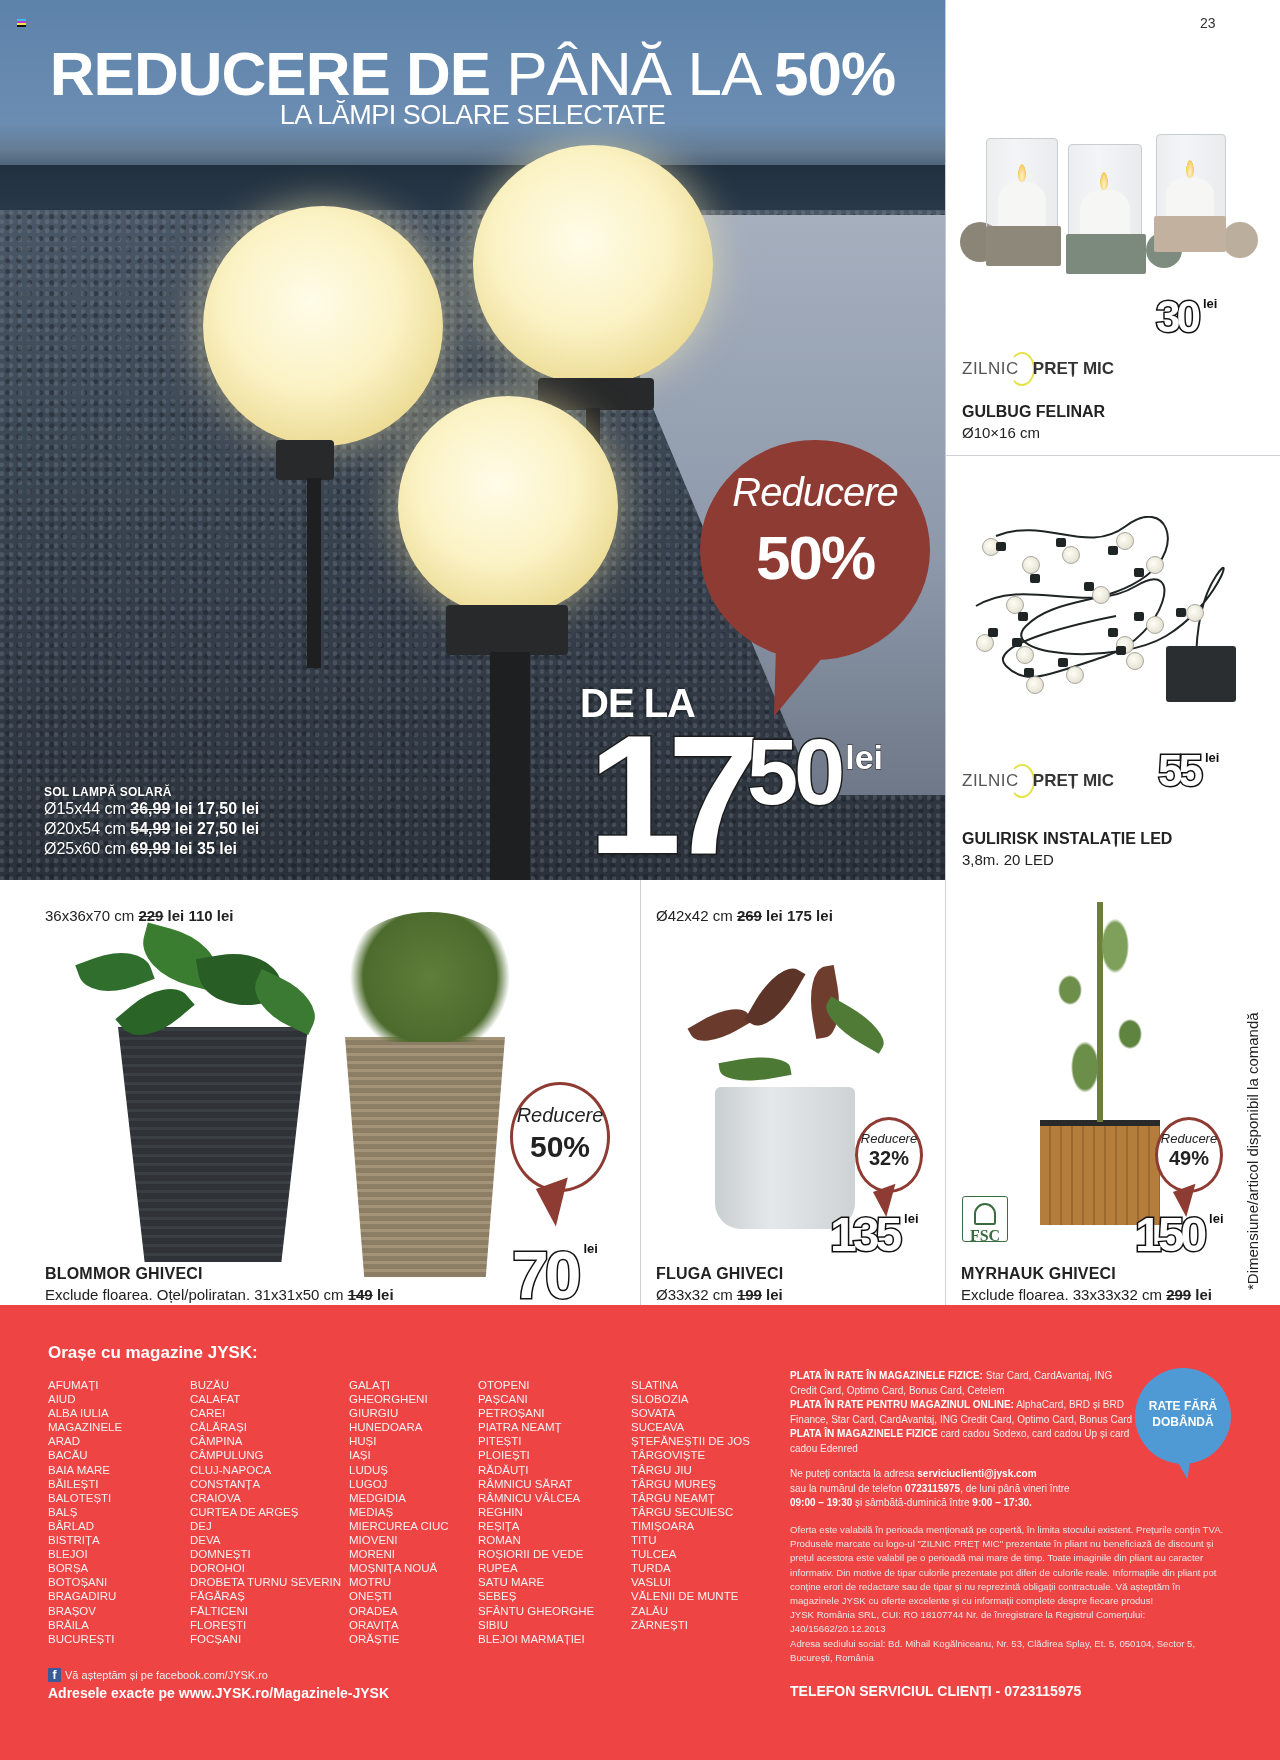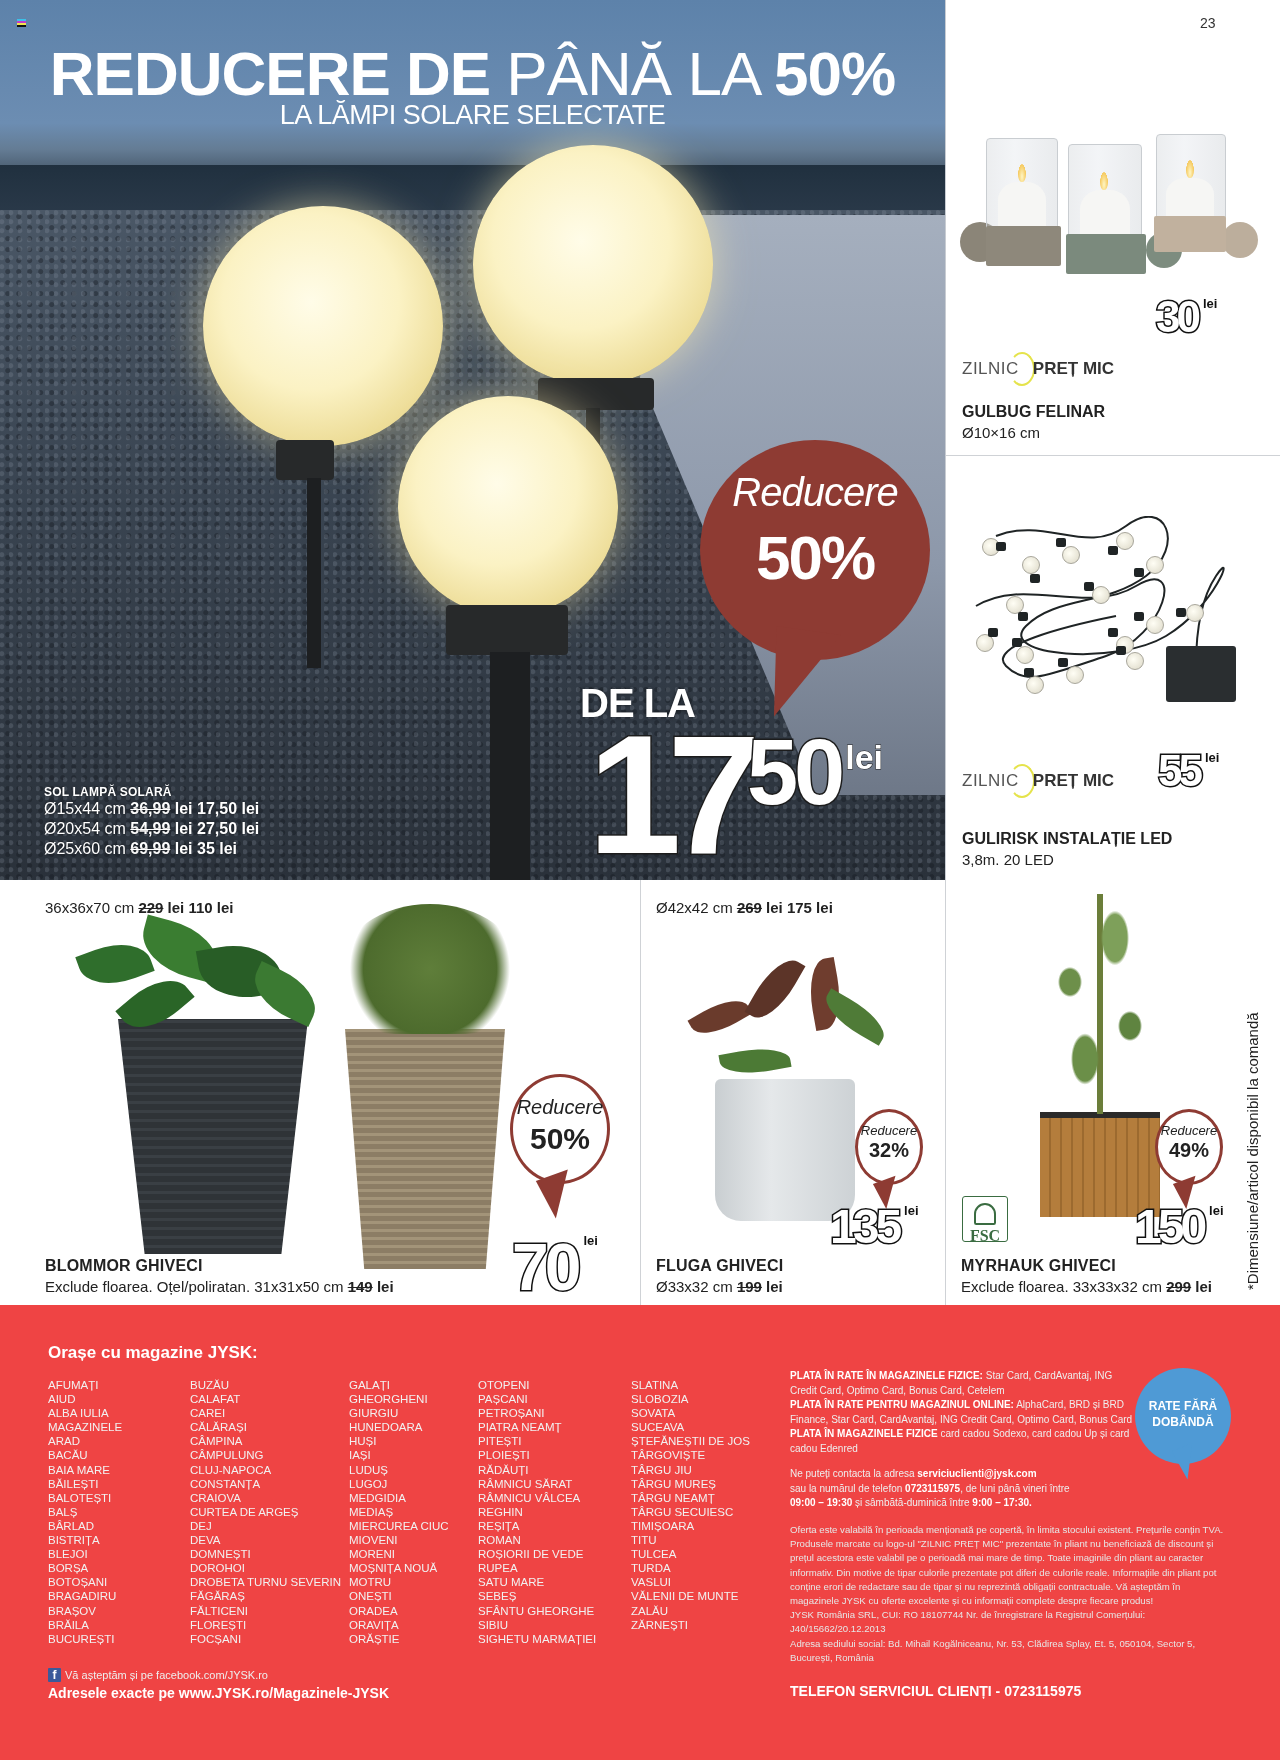--- a/index.html
+++ b/index.html
@@ -88,21 +88,21 @@
   
   .led-wrap { position: absolute; left: 20px; top: 60px; width: 290px; height: 200px; }
   .led-bulb { position: absolute; width: 18px; height: 18px; border-radius: 50%;
     background: radial-gradient(circle at 40% 40%, #fffef5, #e6e3d4 70%, #b9b6a8); border: 1px solid #a8a69b; }
   .led-sock { position: absolute; width: 10px; height: 9px; background: #1f2425; border-radius: 2px; }
   .led-box { position: absolute; left: 200px; top: 130px; width: 70px; height: 56px; background: #2a2e30; border-radius: 3px; }
 
   
   .mid { position: absolute; left: 0; top: 880px; width: 1280px; height: 425px; background: #fff; }
   .mid .divider { position: absolute; top: 0; width: 1px; height: 425px; background: #cfd2d6; }
-  .mcard { position: absolute; top: 4px; height: 513px; }
+  .mcard { position: absolute; top: 12px; height: 513px; }
   .mcard .topdim { position: absolute; top: 15px; font-family: "Liberation Sans", sans-serif; font-size: 15px; color: #222; }
   .mcard .topdim s, .mcard .topdim b, .mcard .desc s, .mcard .desc b { font-weight: 700; }
   .mcard .pname { position: absolute; font-family: "Liberation Sans", sans-serif; font-weight: 700; font-size: 16px; color: #222; letter-spacing: .2px; }
   .mcard .desc { position: absolute; font-family: "Liberation Sans", sans-serif; font-size: 15px; color: #222; white-space: nowrap; }
 
   .bubble-out { position: absolute; }
   .bubble-out .ring { position: absolute; left: 0; top: 0; border: 3px solid #8e3b33; border-radius: 50%; background: #fff; }
   .bubble-out .tail { position: absolute; width: 0; height: 0; }
   .bubble-out .t1 { position: absolute; left: 0; width: 100%; text-align: center; font-family: "Liberation Sans", sans-serif; font-style: italic; color: #222; }
   .bubble-out .t2 { position: absolute; left: 0; width: 100%; text-align: center; font-family: "Liberation Sans", sans-serif; font-weight: 700; color: #222; }
@@ -458,21 +458,21 @@
       <li>RÂMNICU VÂLCEA</li>
       <li>REGHIN</li>
       <li>REȘIȚA</li>
       <li>ROMAN</li>
       <li>ROȘIORII DE VEDE</li>
       <li>RUPEA</li>
       <li>SATU MARE</li>
       <li>SEBEȘ</li>
       <li>SFÂNTU GHEORGHE</li>
       <li>SIBIU</li>
-      <li>SIGHETU MARMAȚIEI</li>
+      <li>BLEJOI MARMAȚIEI</li>
     </ul>
   <ul class="city-col" style="left:631px;" id="col4">
       <li>SLATINA</li>
       <li>SLOBOZIA</li>
       <li>SOVATA</li>
       <li>SUCEAVA</li>
       <li>ȘTEFĂNEȘTII DE JOS</li>
       <li>TÂRGOVIȘTE</li>
       <li>TÂRGU JIU</li>
       <li>TÂRGU MUREȘ</li>

